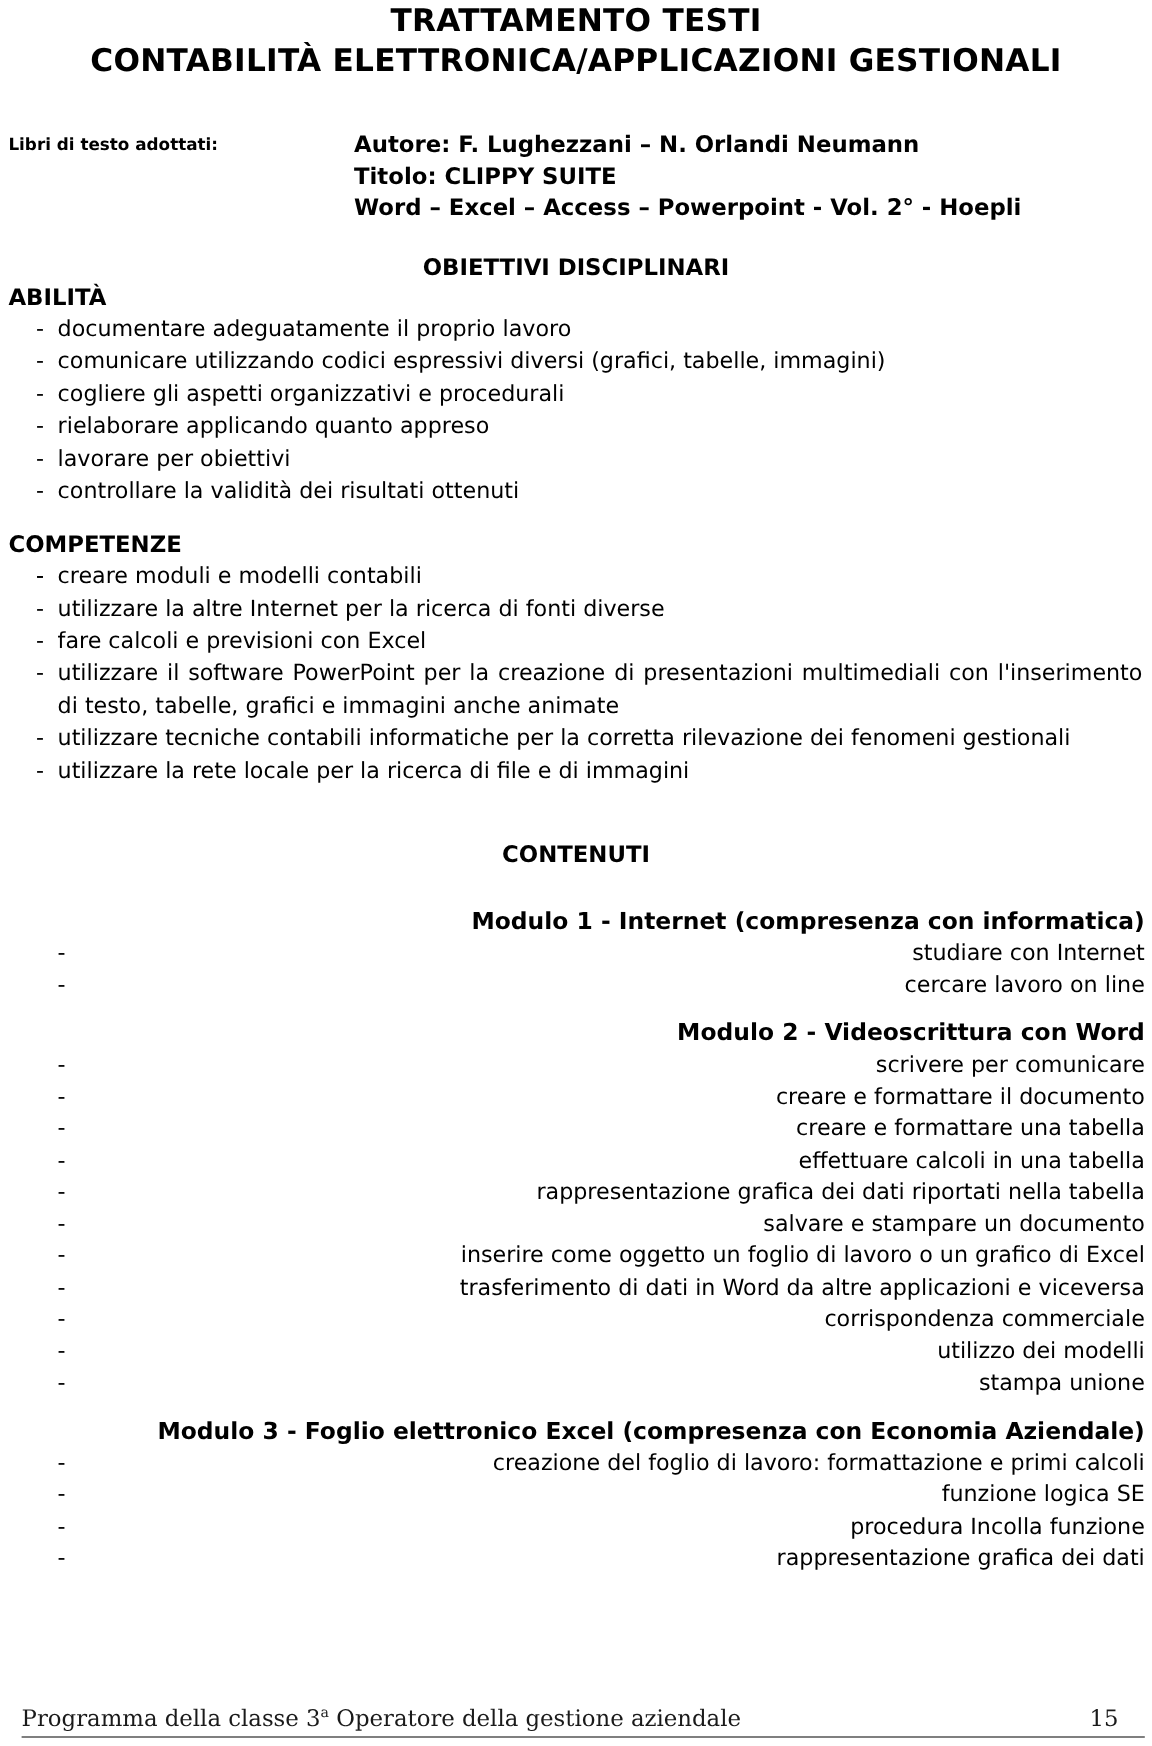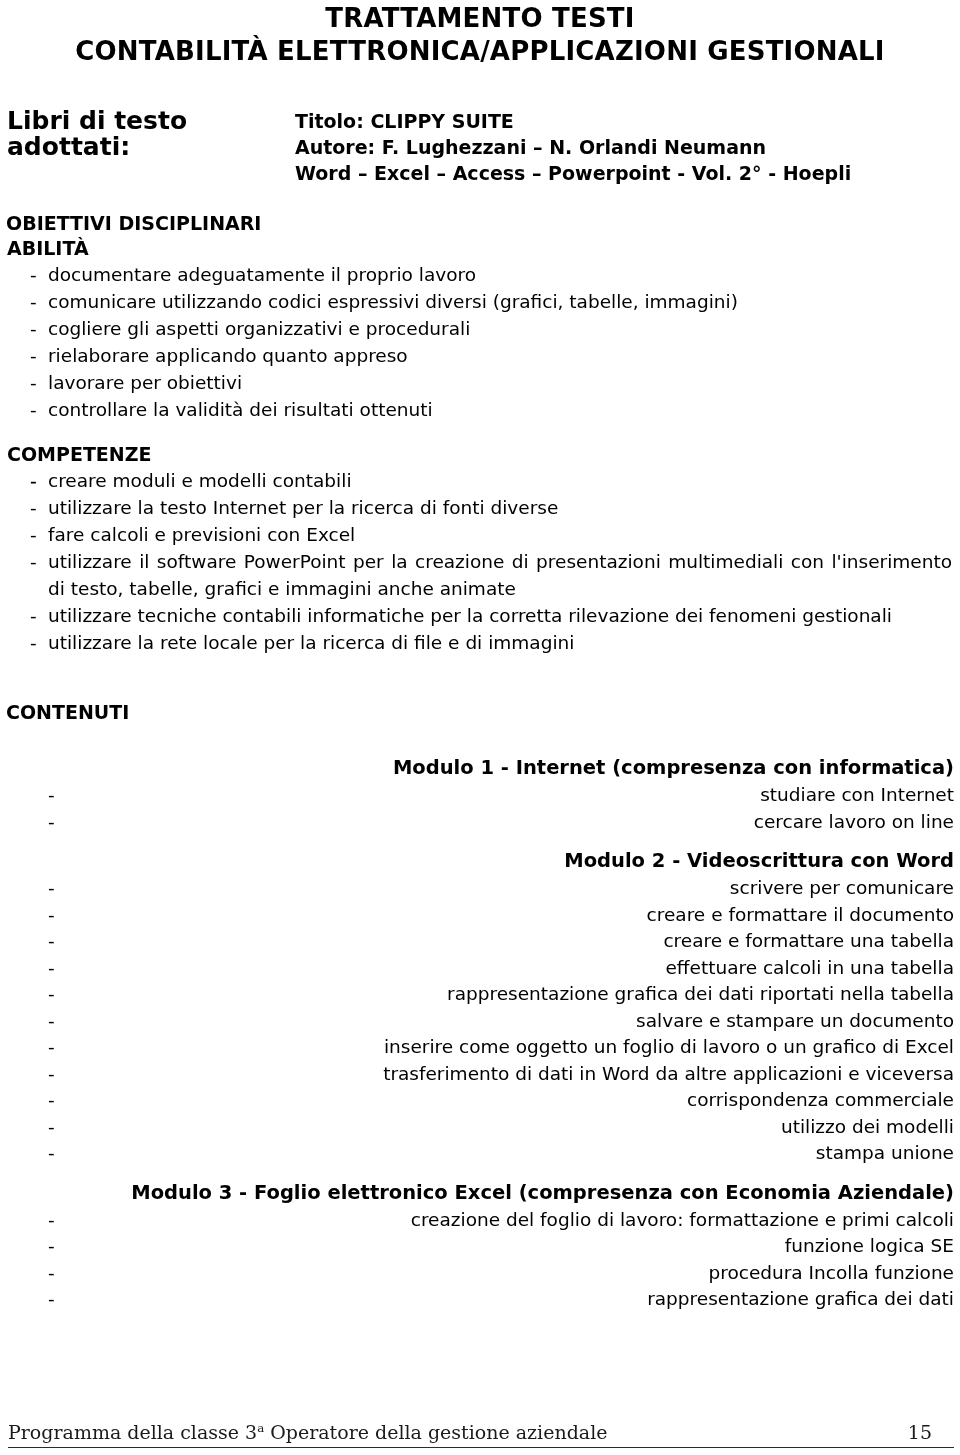--- a/index.html
+++ b/index.html
@@ -37,36 +37,36 @@
   .doc-title .line2 { display: block; }
 
   
   .books {
     display: flex;
     align-items: flex-start;
     margin-top: 40px;
   }
   .books-label {
     font-weight: bold;
-    font-size: 25px;
+    font-size: 14px;
     line-height: 26px;
     width: 288px;
     flex: 0 0 288px;
     padding-left: 1px;
   }
   .books-values {
     font-weight: bold;
     font-size: 19px;
     line-height: 26px;
   }
   .books-values div { white-space: nowrap; }
 
   
   .center-heading {
-    text-align: left;
+    text-align: center;
     font-weight: bold;
     font-size: 19px;
     line-height: 24px;
   }
   .obiettivi-heading { margin-top: 25px; }
   .contenuti-heading { margin-top: 0; }
 
   
   .group-heading {
     font-weight: bold;
@@ -122,21 +122,21 @@
   .module-block { margin-top: 0; text-align: right; }
   .module-block + .module-block { margin-top: 12px; }
 
   .spacer-sm { height: 18px; }
   .spacer-md { height: 30px; }
   .spacer-lg { height: 44px; }
 
   
   .footer {
     position: absolute;
-    left: 8px;
+    left: 18px;
     right: 6px;
     bottom: 9px;
     border-bottom: 1.6px solid #2b2b2b;
     padding-bottom: 3px;
     display: flex;
     align-items: baseline;
     justify-content: space-between;
     font-family: "DejaVu Serif", "Liberation Serif", serif;
     font-size: 19px;
     line-height: 24px;
@@ -156,22 +156,22 @@
 <div class="page">
 
   <h1 class="doc-title">
     <span class="line1">TRATTAMENTO TESTI</span>
     <span class="line2">CONTABILITÀ ELETTRONICA/APPLICAZIONI GESTIONALI</span>
   </h1>
 
   <div class="books">
     <div class="books-label">Libri di testo adottati:</div>
     <div class="books-values">
+      <div>Autore: F. Lughezzani – N. Orlandi Neumann</div>
       <div>Titolo: CLIPPY SUITE</div>
-      <div>Autore: F. Lughezzani – N. Orlandi Neumann</div>
       <div>Word – Excel – Access – Powerpoint  - Vol. 2° - Hoepli</div>
     </div>
   </div>
 
   <div class="center-heading obiettivi-heading">OBIETTIVI DISCIPLINARI</div>
 
   <div class="group-heading">ABILITÀ</div>
   <ul class="dash-list" id="abilities-list">
       <li><span class="dash">-</span><span class="txt">documentare adeguatamente il proprio lavoro</span></li>
       <li><span class="dash">-</span><span class="txt">comunicare utilizzando codici espressivi diversi (grafici, tabelle, immagini)</span></li>
@@ -180,21 +180,21 @@
       <li><span class="dash">-</span><span class="txt">lavorare per obiettivi</span></li>
       <li><span class="dash">-</span><span class="txt">controllare la validità dei risultati ottenuti</span></li>
     </ul>
 
   <div class="spacer-sm"></div>
 
   <div class="group-heading">COMPETENZE</div>
   <ul class="dash-list" id="competences-list">
       <li><span class="dash">-</span></li>
       <li><span class="dash">-</span><span class="txt">creare  moduli e  modelli contabili</span></li>
-      <li><span class="dash">-</span><span class="txt">utilizzare la testo Internet per la ricerca di fonti diverse</span></li>
+      <li><span class="dash">-</span><span class="txt">utilizzare la altre Internet per la ricerca di fonti diverse</span></li>
       <li><span class="dash">-</span><span class="txt">fare calcoli e previsioni con Excel</span></li>
       <li class="justify">
         <span class="dash">-</span>
         <span class="txt">utilizzare il software PowerPoint per la creazione di presentazioni multimediali con l'inserimento di testo, tabelle, grafici e immagini anche animate</span>
       </li>
       <li class="justify">
         <span class="dash">-</span>
         <span class="txt">utilizzare tecniche contabili informatiche per la corretta rilevazione dei fenomeni gestionali</span>
       </li>
       <li><span class="dash">-</span><span class="txt">utilizzare la rete locale per la ricerca di file e di immagini</span></li>

